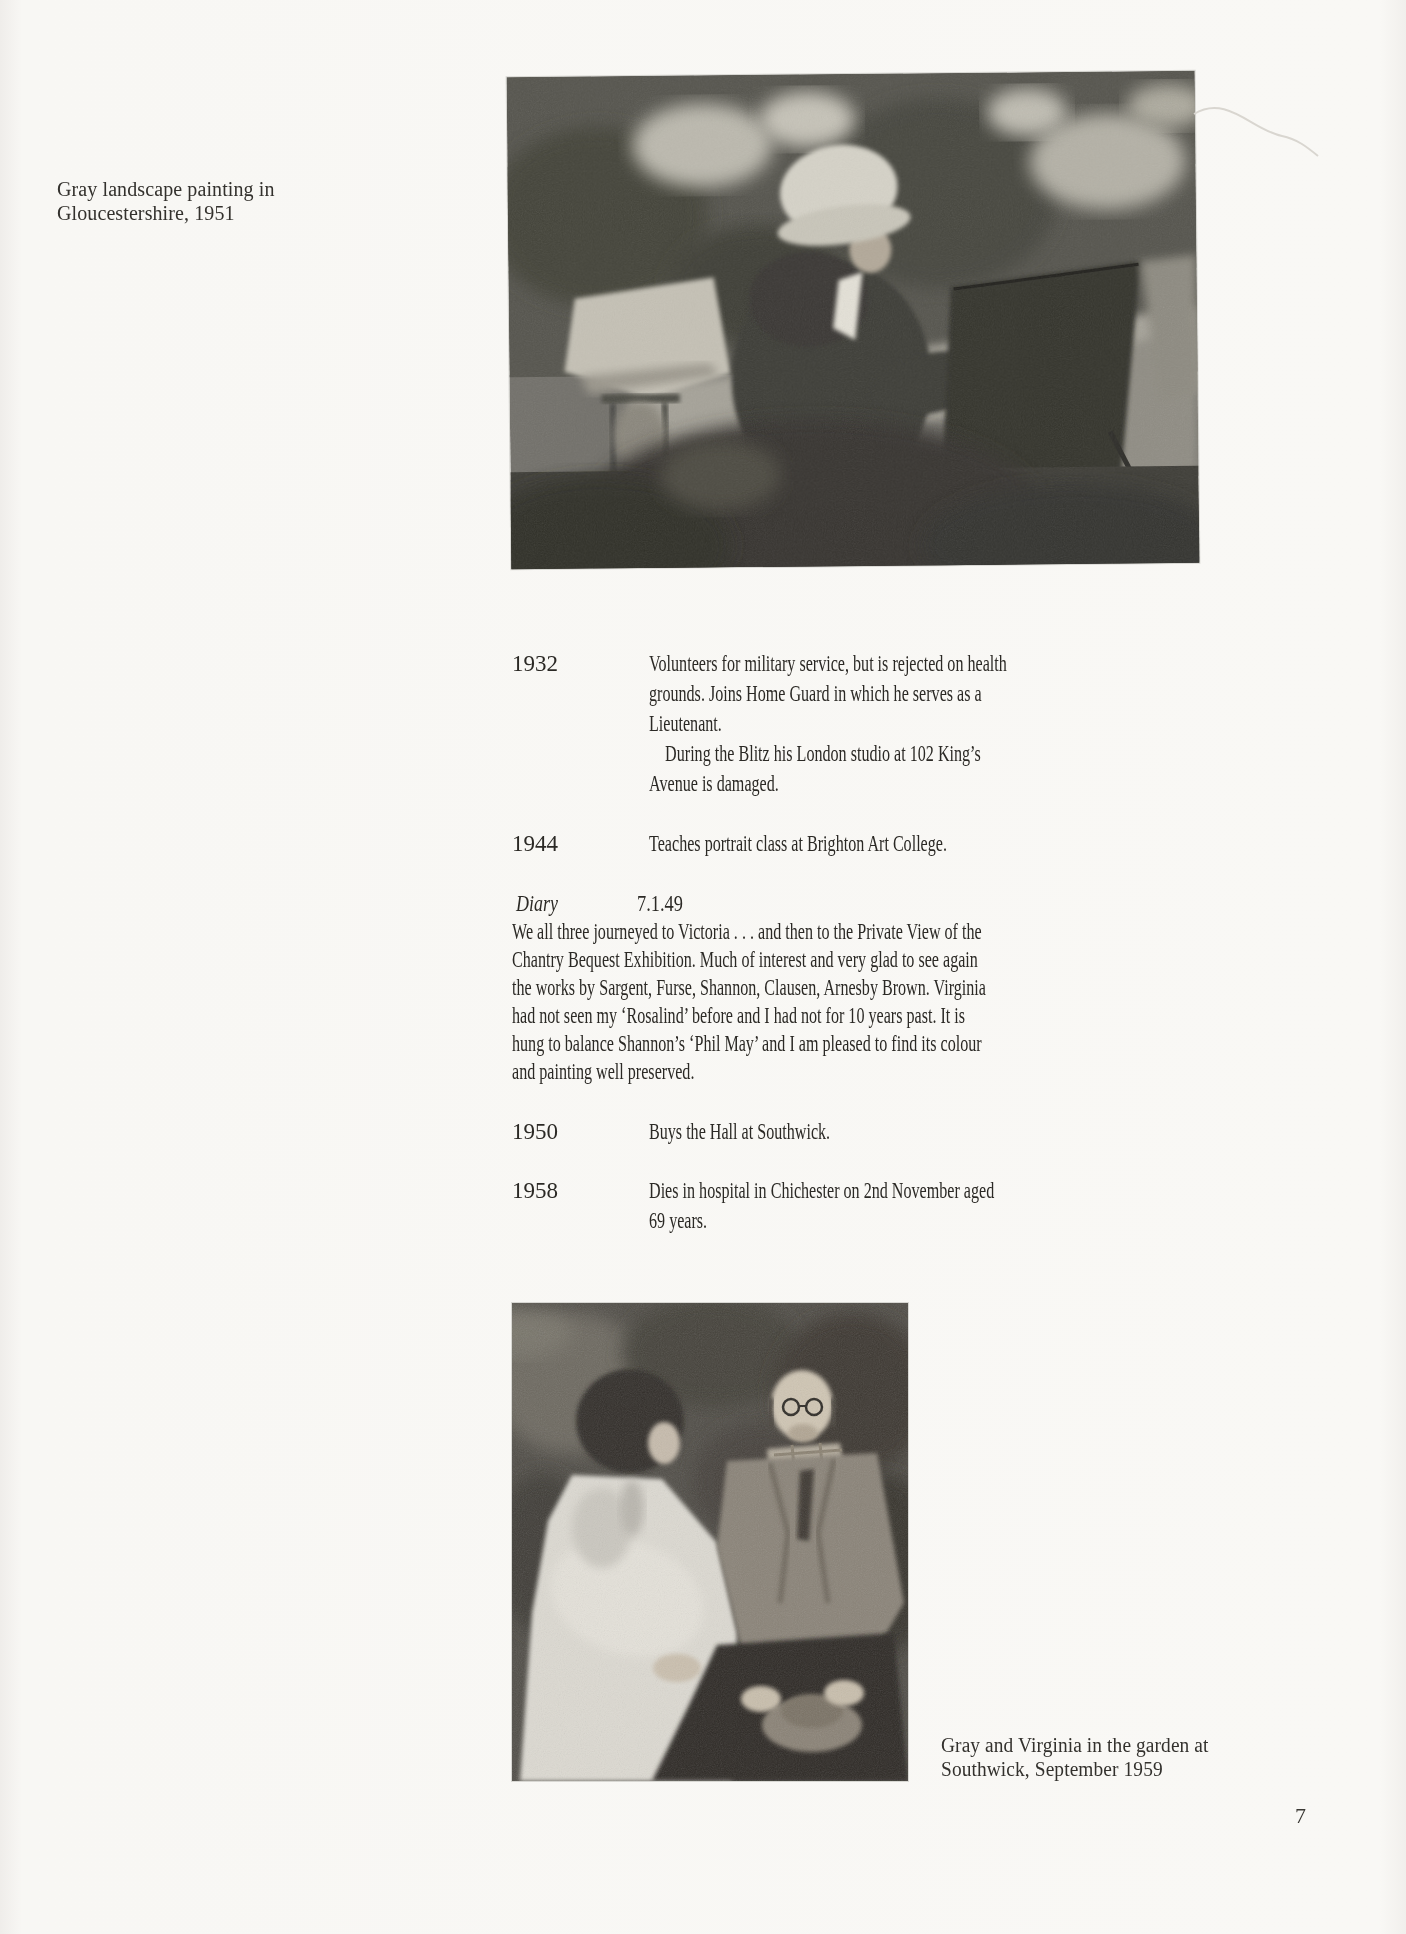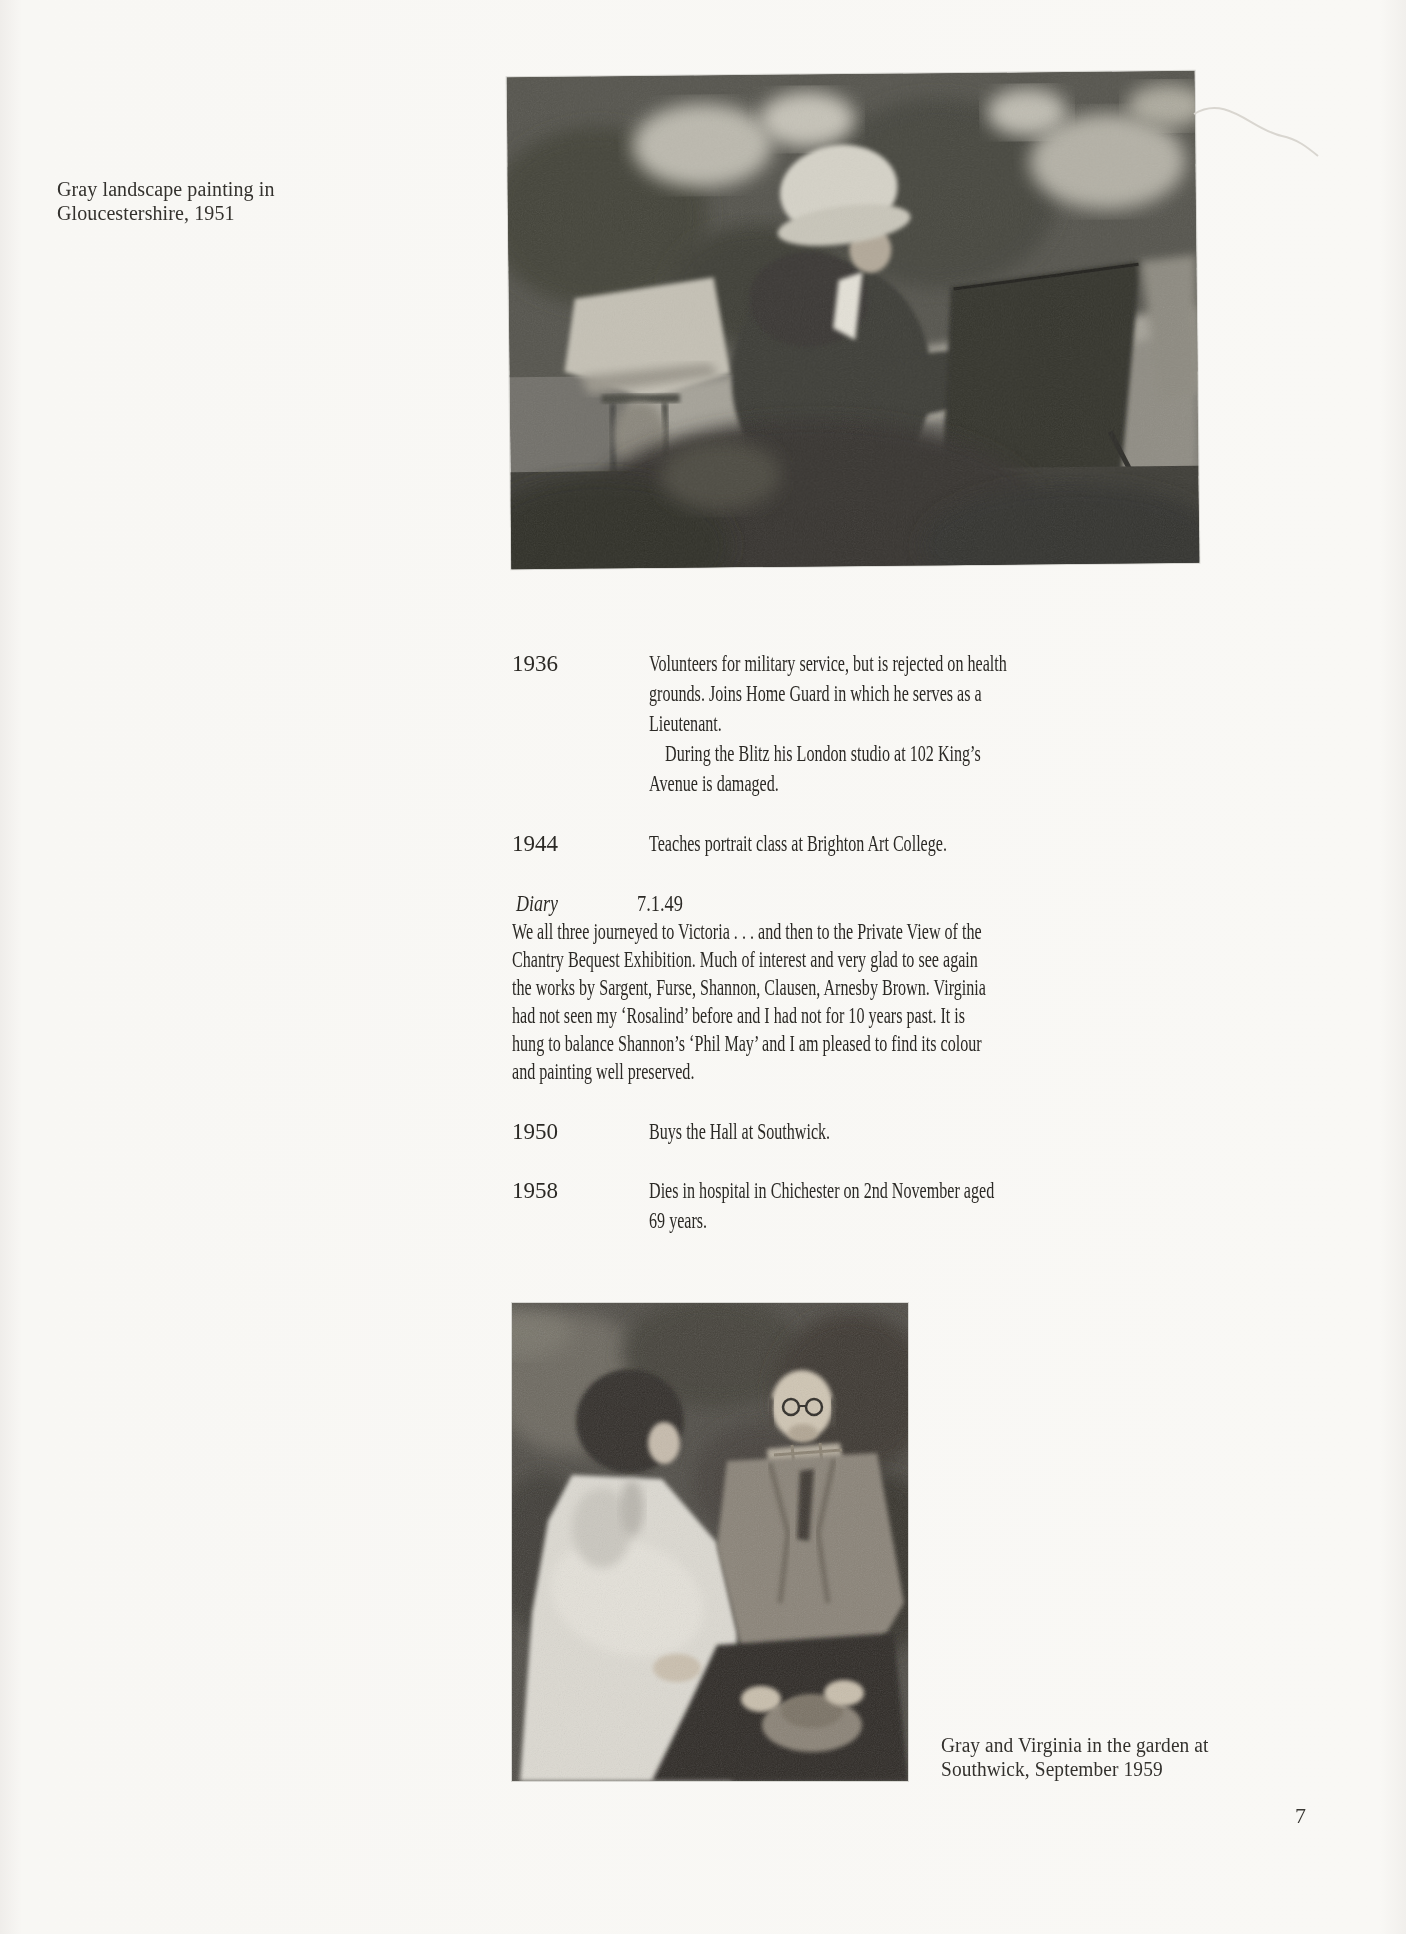--- a/index.html
+++ b/index.html
@@ -124,21 +124,21 @@
       <ellipse cx="210" cy="400" rx="60" ry="35" fill="#4b493f" filter="url(#soft9)"></ellipse>
 
       <rect width="688" height="492" filter="url(#grainA)" opacity="0.5"></rect>
     </svg>
   </div>
 
   <svg class="artifact" width="130" height="70">
     <path d="M2,22 C35,2 60,38 90,44 C105,47 115,55 126,64" fill="none" stroke="#d9d6d0" stroke-width="2"></path>
   </svg>
 
-  <div class="entry-year" style="top:649px">1936</div>
+  <div class="entry-year" style="top:649px">1932</div>
   <div class="entry-body lines" style="top:649px">Volunteers for military service, but is rejected on health
 grounds. Joins Home Guard in which he serves as a
 Lieutenant.
     During the Blitz his London studio at 102 King’s
 Avenue is damaged.</div>
 
   <div class="entry-year" style="top:829px">1944</div>
   <div class="entry-body lines" style="top:829px">Teaches portrait class at Brighton Art College.</div>
 
   <div class="diary-label">Diary</div>

